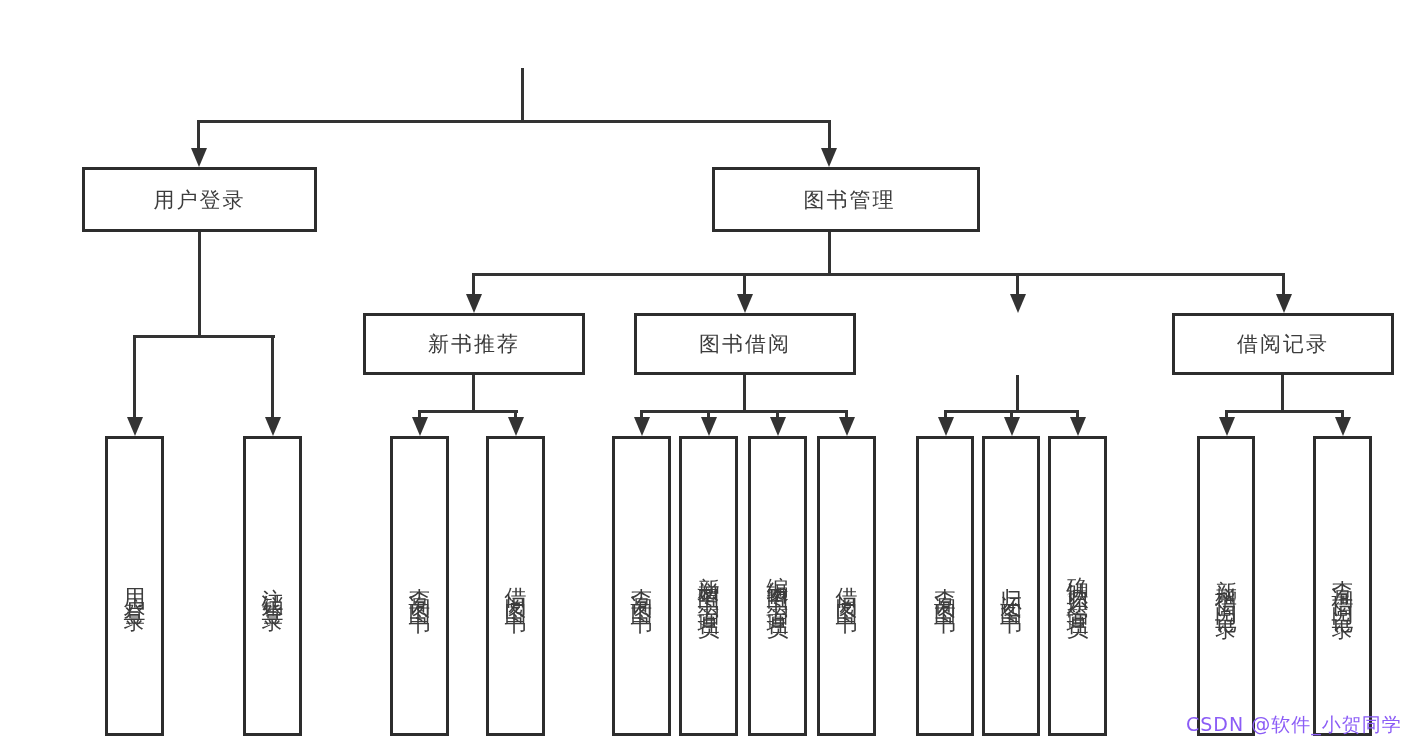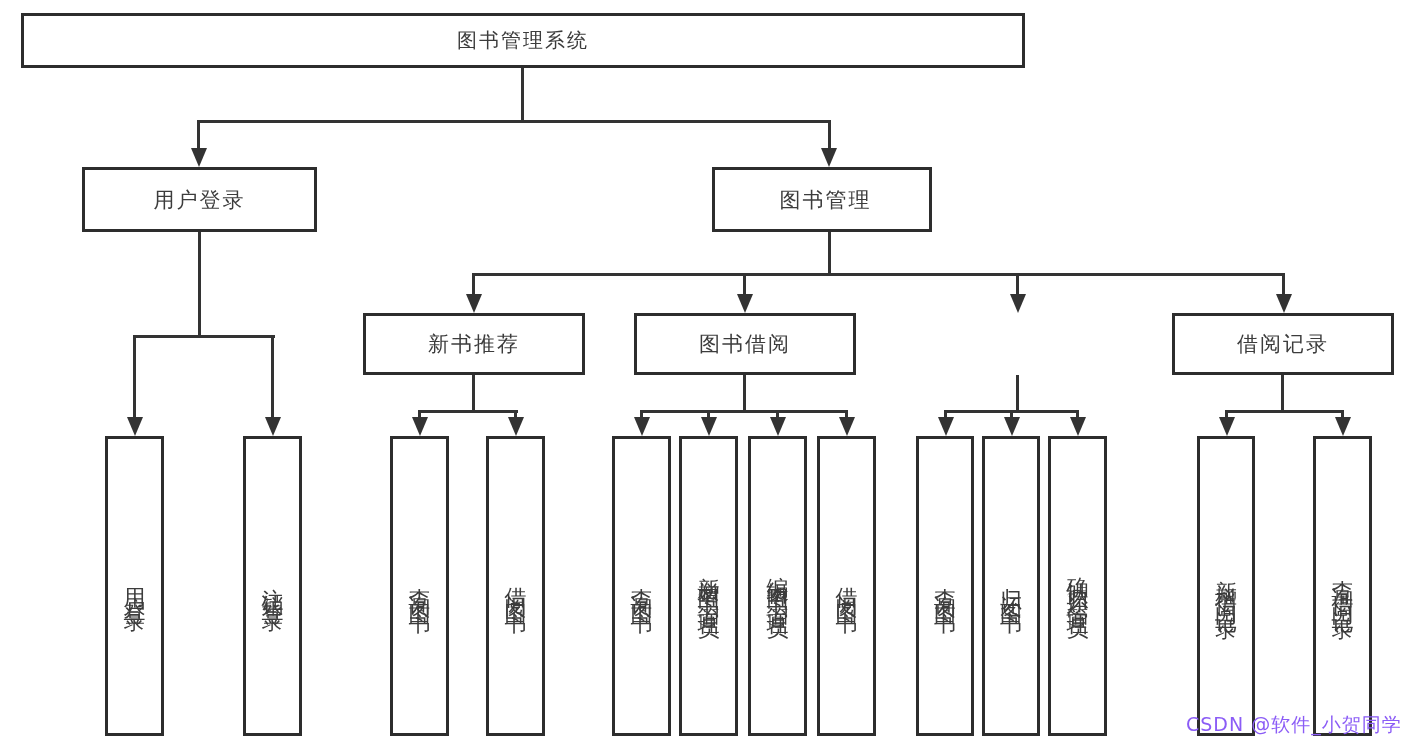--- a/index.html
+++ b/index.html
@@ -61,35 +61,32 @@
     letter-spacing: 1px;
     z-index: 3;
     white-space: nowrap;
   }
 </style>
 </head>
 <body>
 
 <div class="canvas">
 
-  <div class="box" style="left:21px; top:13px; width:1004px; height:55px; font-size:20px;">
-    <span>图书管理系统</span>
-  </div>
 
   <div class="vline" style="left:521px; top:68px; height:54px;"></div>
   <div class="hline" style="left:197px; top:120px; width:634px;"></div>
   <div class="vline" style="left:197px; top:120px; height:30px;"></div>
   <div class="arrow" style="left:191px; top:148px;"></div>
   <div class="vline" style="left:828px; top:120px; height:30px;"></div>
   <div class="arrow" style="left:821px; top:148px;"></div>
 
   <div class="box" style="left:82px; top:167px; width:235px; height:65px;">
     <span>用户登录</span>
   </div>
-  <div class="box" style="left:712px; top:167px; width:220px; height:65px;padding-left:7px;">
+  <div class="box" style="left:712px; top:167px; width:268px; height:65px;padding-left:7px;">
     <span>图书管理</span>
   </div>
 
   <div class="vline" style="left:198px; top:232px; height:103px;"></div>
   <div class="hline" style="left:133px; top:335px; width:142px;"></div>
   <div class="vline" style="left:133px; top:335px; height:84px;"></div>
   <div class="arrow" style="left:127px; top:417px;"></div>
   <div class="vline" style="left:271px; top:335px; height:84px;"></div>
   <div class="arrow" style="left:265px; top:417px;"></div>
 

